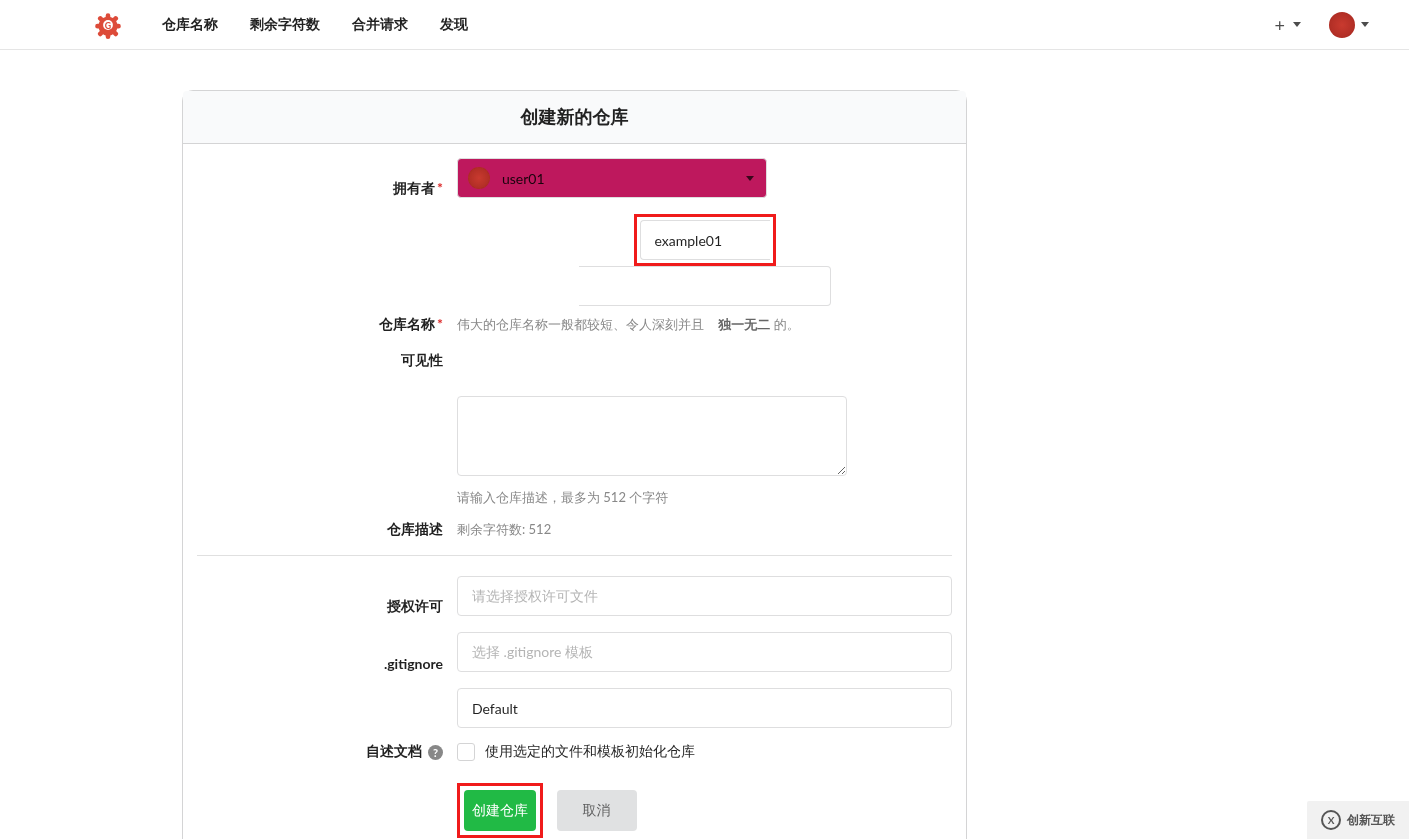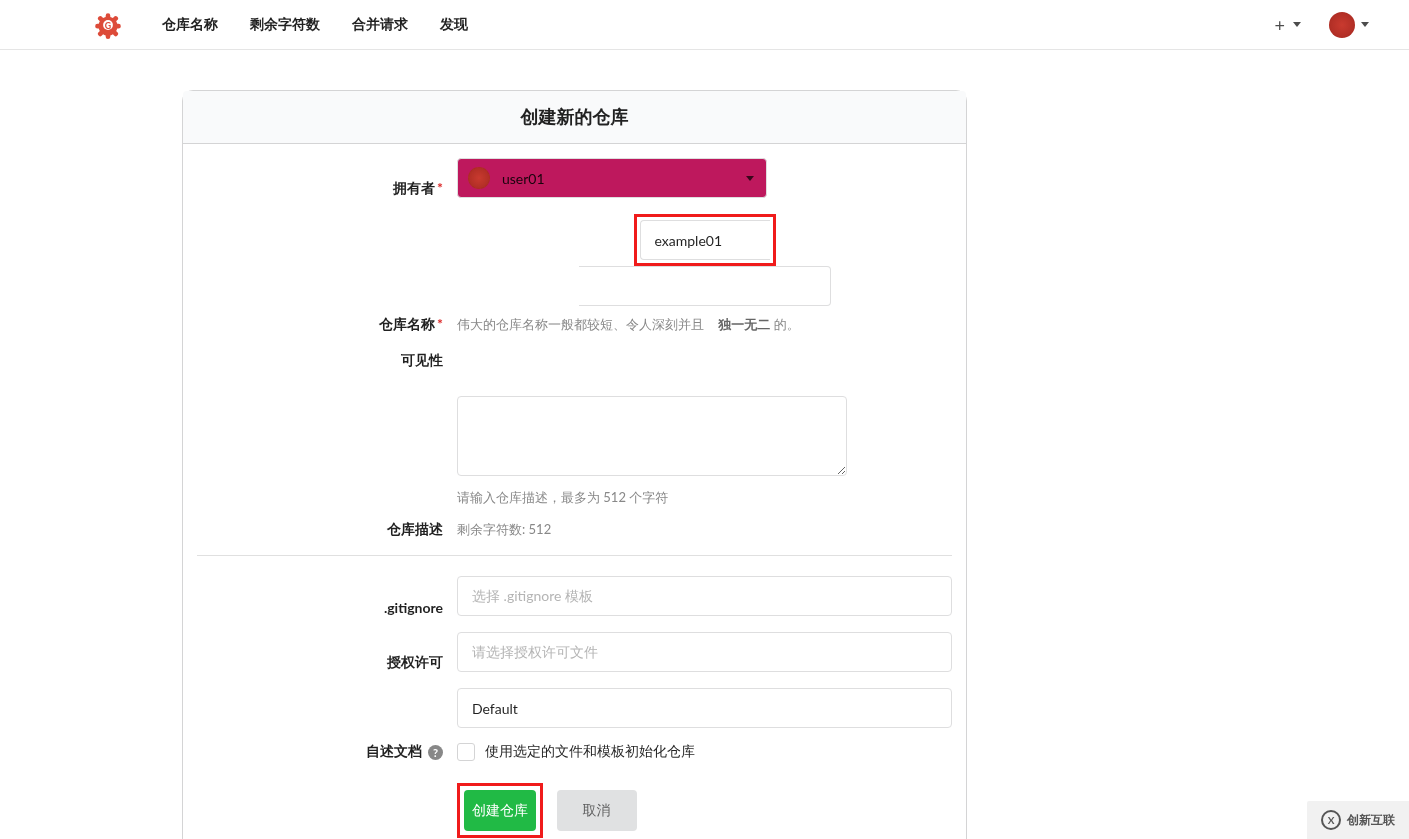--- a/index.html
+++ b/index.html
@@ -215,33 +215,33 @@
           <textarea class="ui-textarea" style=""></textarea>
           <div class="help-text">请输入仓库描述，最多为 512 个字符</div>
           <div class="help-text" style="margin-top:14px;">剩余字符数: 512</div>
         </div>
       </div>
 
       <div class="divider"></div>
 
       <div class="field-row">
         <div class="field-label">
+          <span>授权许可</span>
+        </div>
+        <div class="field-control">
+          <div class="ui-full placeholder">请选择授权许可文件</div>
+        </div>
+      </div>
+
+      <div class="field-row">
+        <div class="field-label">
           <span>.gitignore</span>
         </div>
         <div class="field-control">
           <div class="ui-full placeholder">选择 .gitignore 模板</div>
-        </div>
-      </div>
-
-      <div class="field-row">
-        <div class="field-label">
-          <span>授权许可</span>
-        </div>
-        <div class="field-control">
-          <div class="ui-full placeholder">请选择授权许可文件</div>
         </div>
       </div>
 
       <div class="field-row">
         <div class="field-label">
           <span>自述文档</span><span class="help-icon">?</span>
         </div>
         <div class="field-control">
           <div class="ui-full">Default</div>
           <div class="checkbox-row" style="margin-top:14px;">

